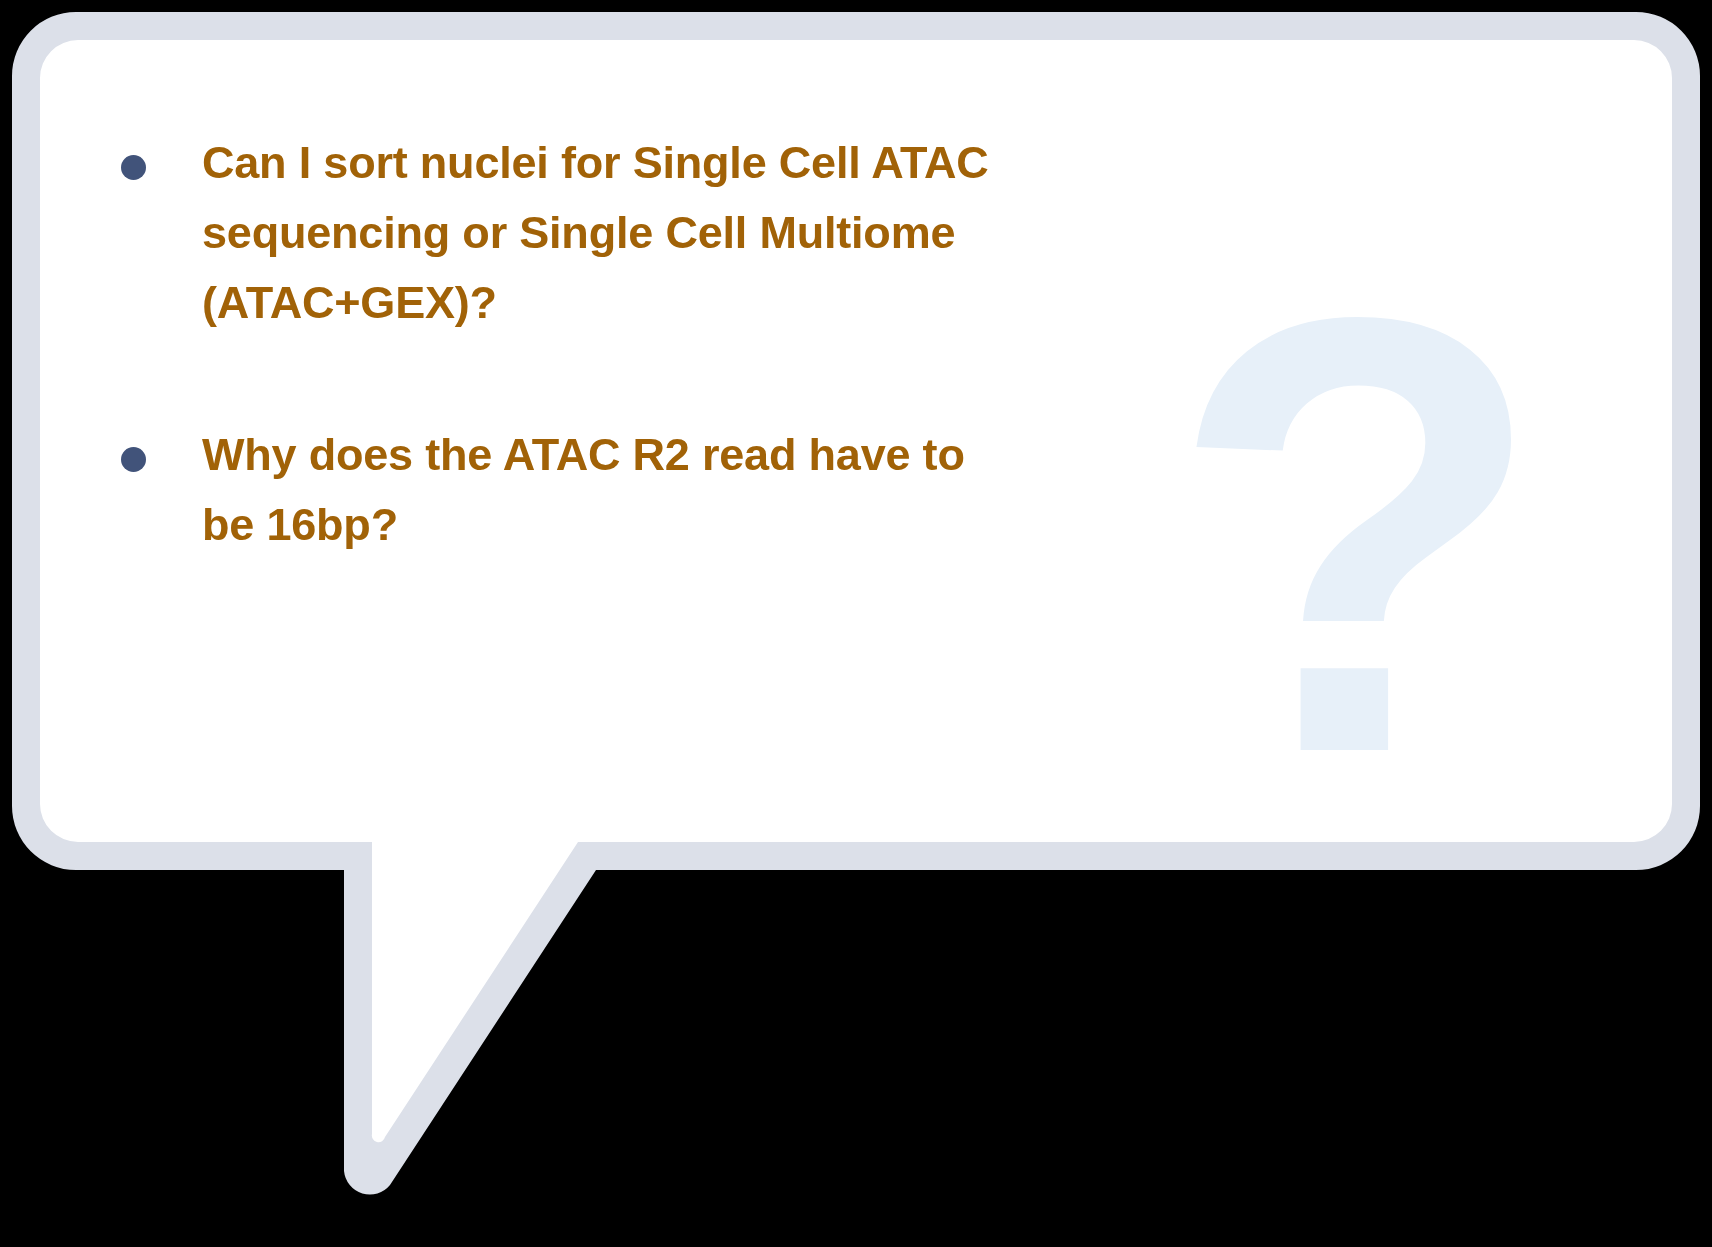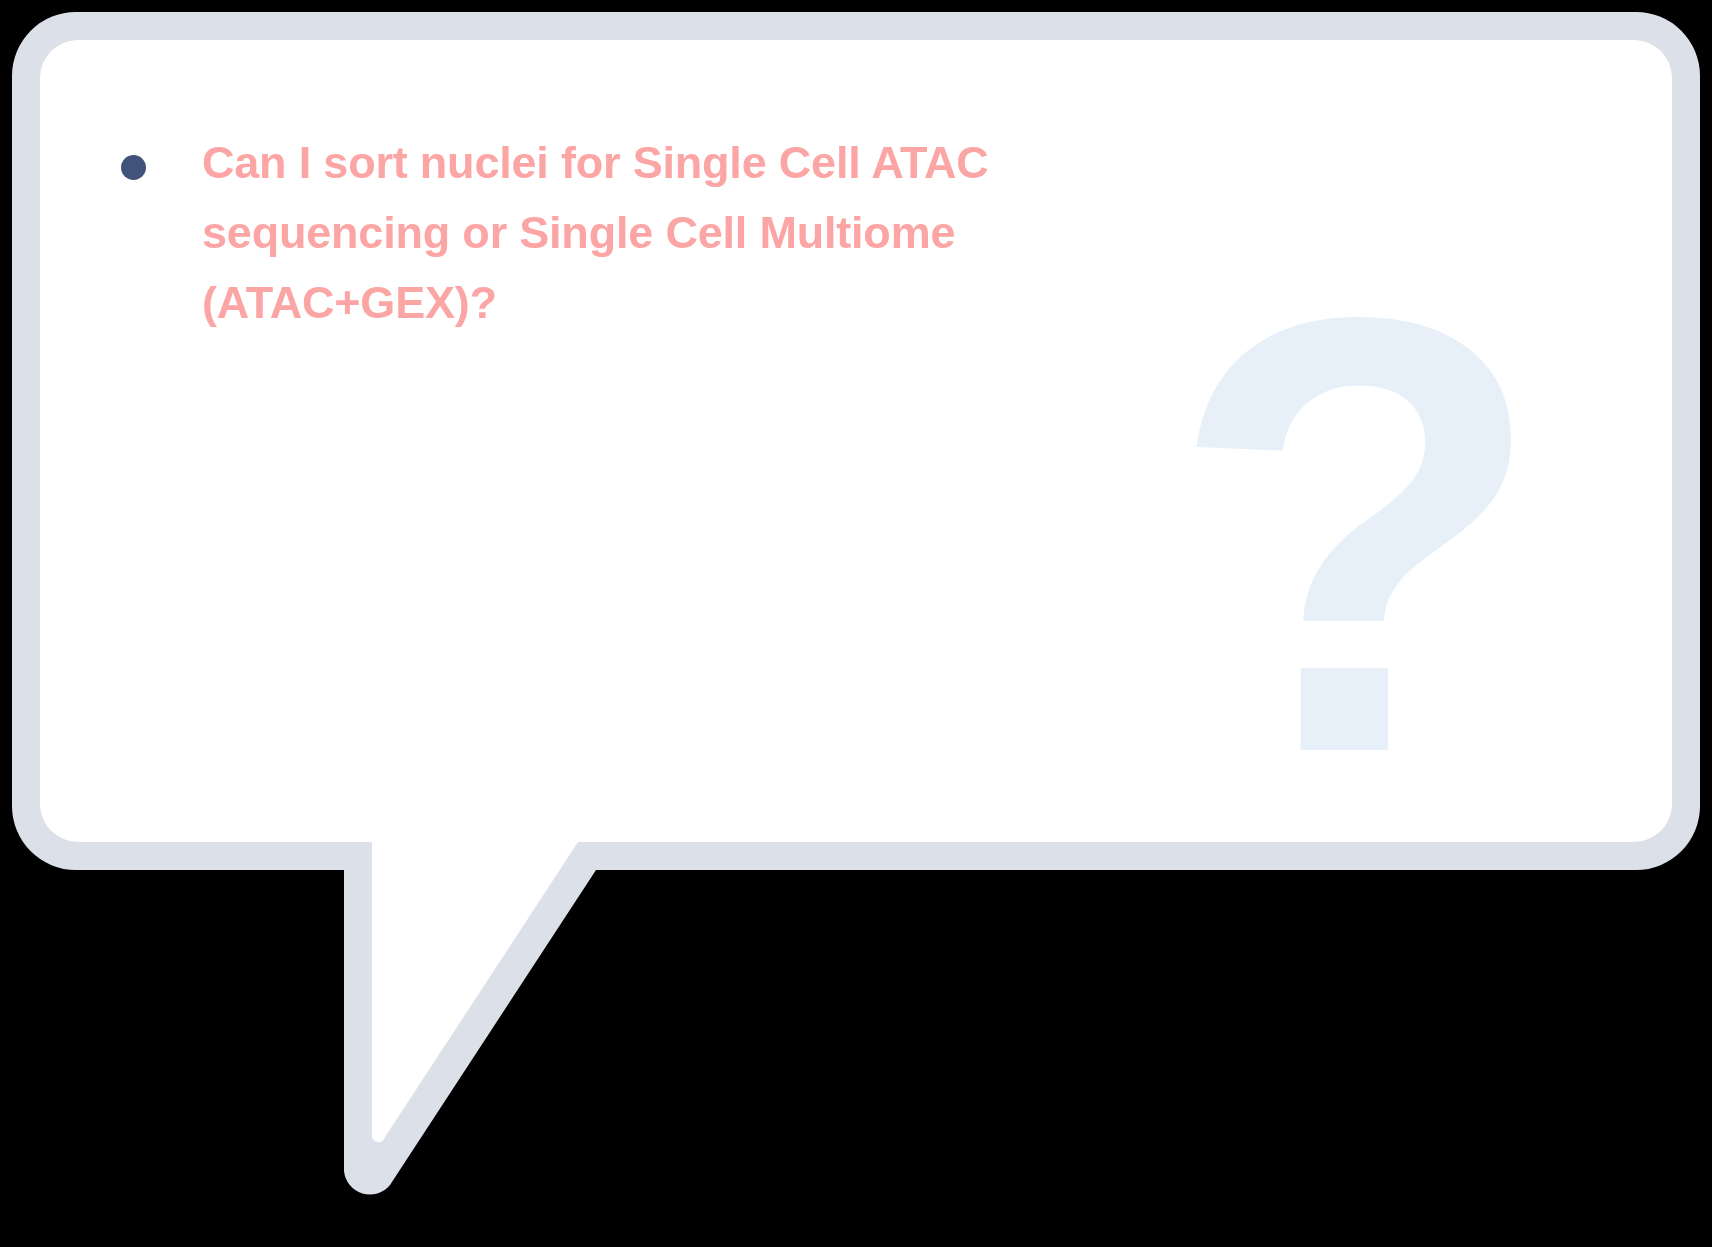--- a/index.html
+++ b/index.html
@@ -75,21 +75,21 @@
     border-radius: 50%;
     background: #41537a;
   }
   .q-text {
     display: block;
     font-family: "Liberation Sans", sans-serif;
     font-weight: bold;
     font-size: 45px;
     line-height: 70px;
     letter-spacing: -0.2px;
-    color: #fca5a5;
+    color: #a16207;
     white-space: pre-line;
   }
 </style>
 </head>
 <body>
 
 <div id="stage">
 
   <svg id="bubble-svg" viewBox="0 0 1712 1247" xmlns="http://www.w3.org/2000/svg">
 
@@ -125,16 +125,21 @@
   <div id="watermark">?</div>
 
   <div id="content">
     <ul class="q-list">
       <li>
         <span class="bullet-dot"></span>
         <span class="q-text">Can I sort nuclei for Single Cell ATAC
 sequencing or Single Cell Multiome
 (ATAC+GEX)?</span>
       </li>
+      <li>
+        <span class="bullet-dot"></span>
+        <span class="q-text">Why does the ATAC R2 read have to
+be 16bp?</span>
+      </li>
     </ul>
   </div>
 
 </div>
 
 </body></html>

